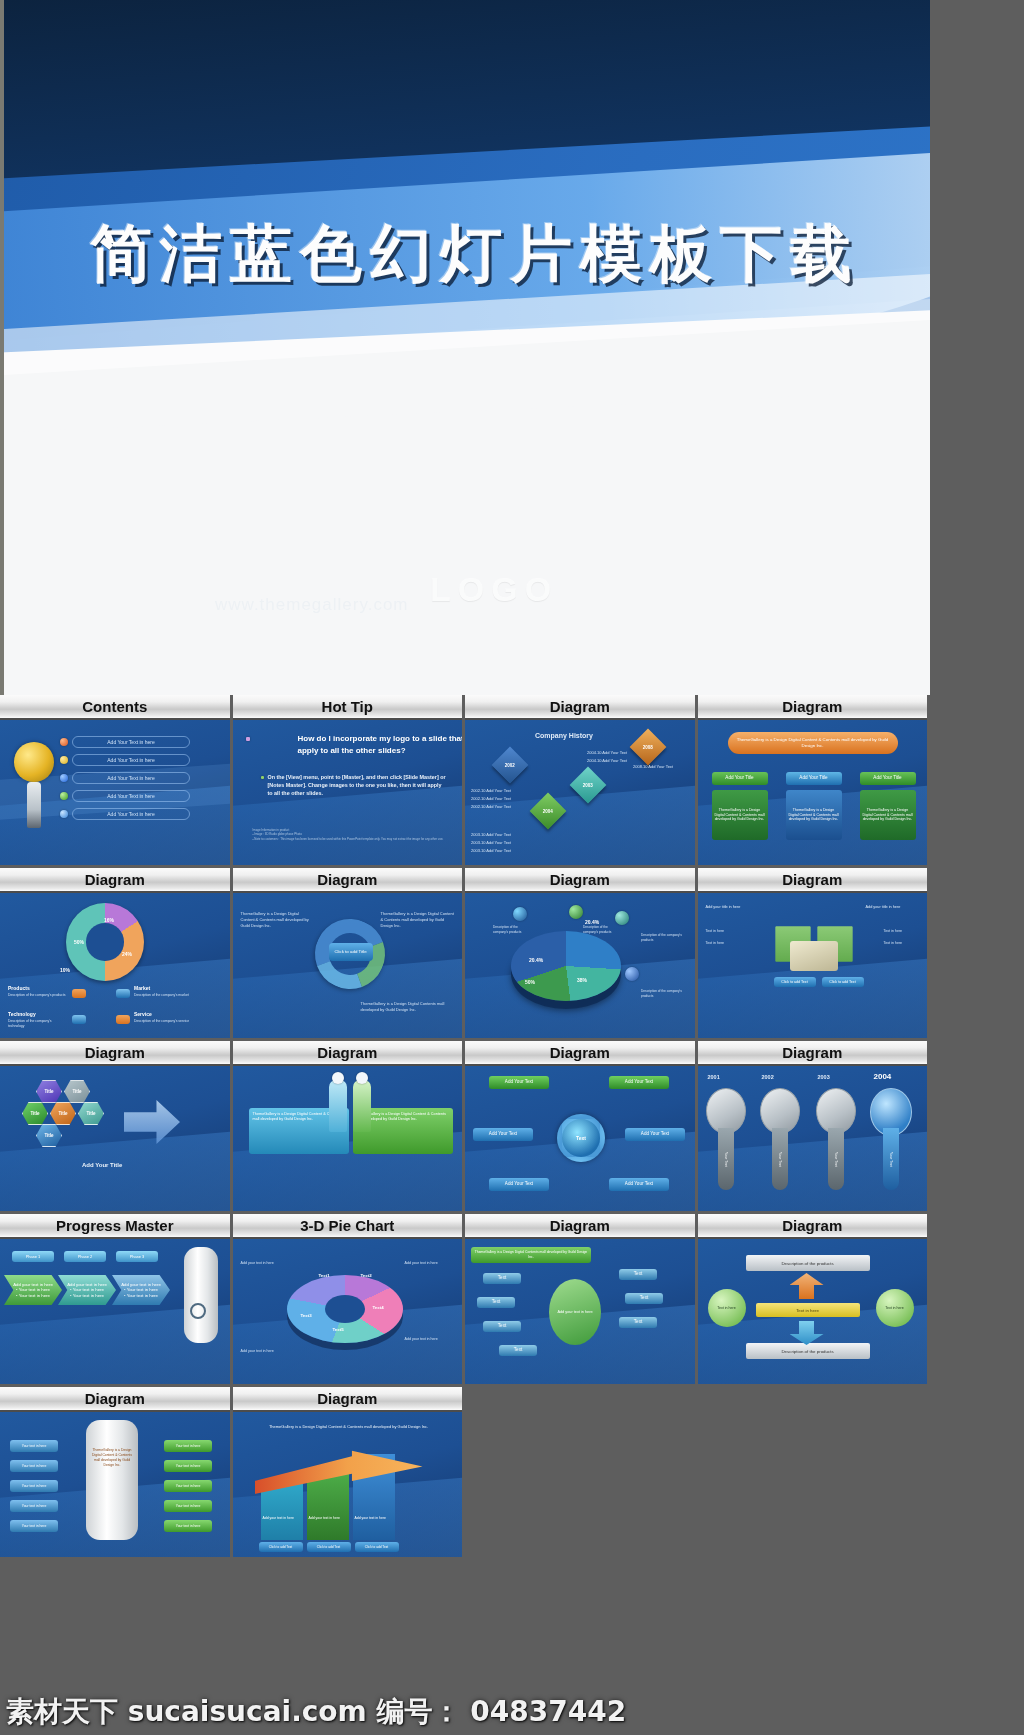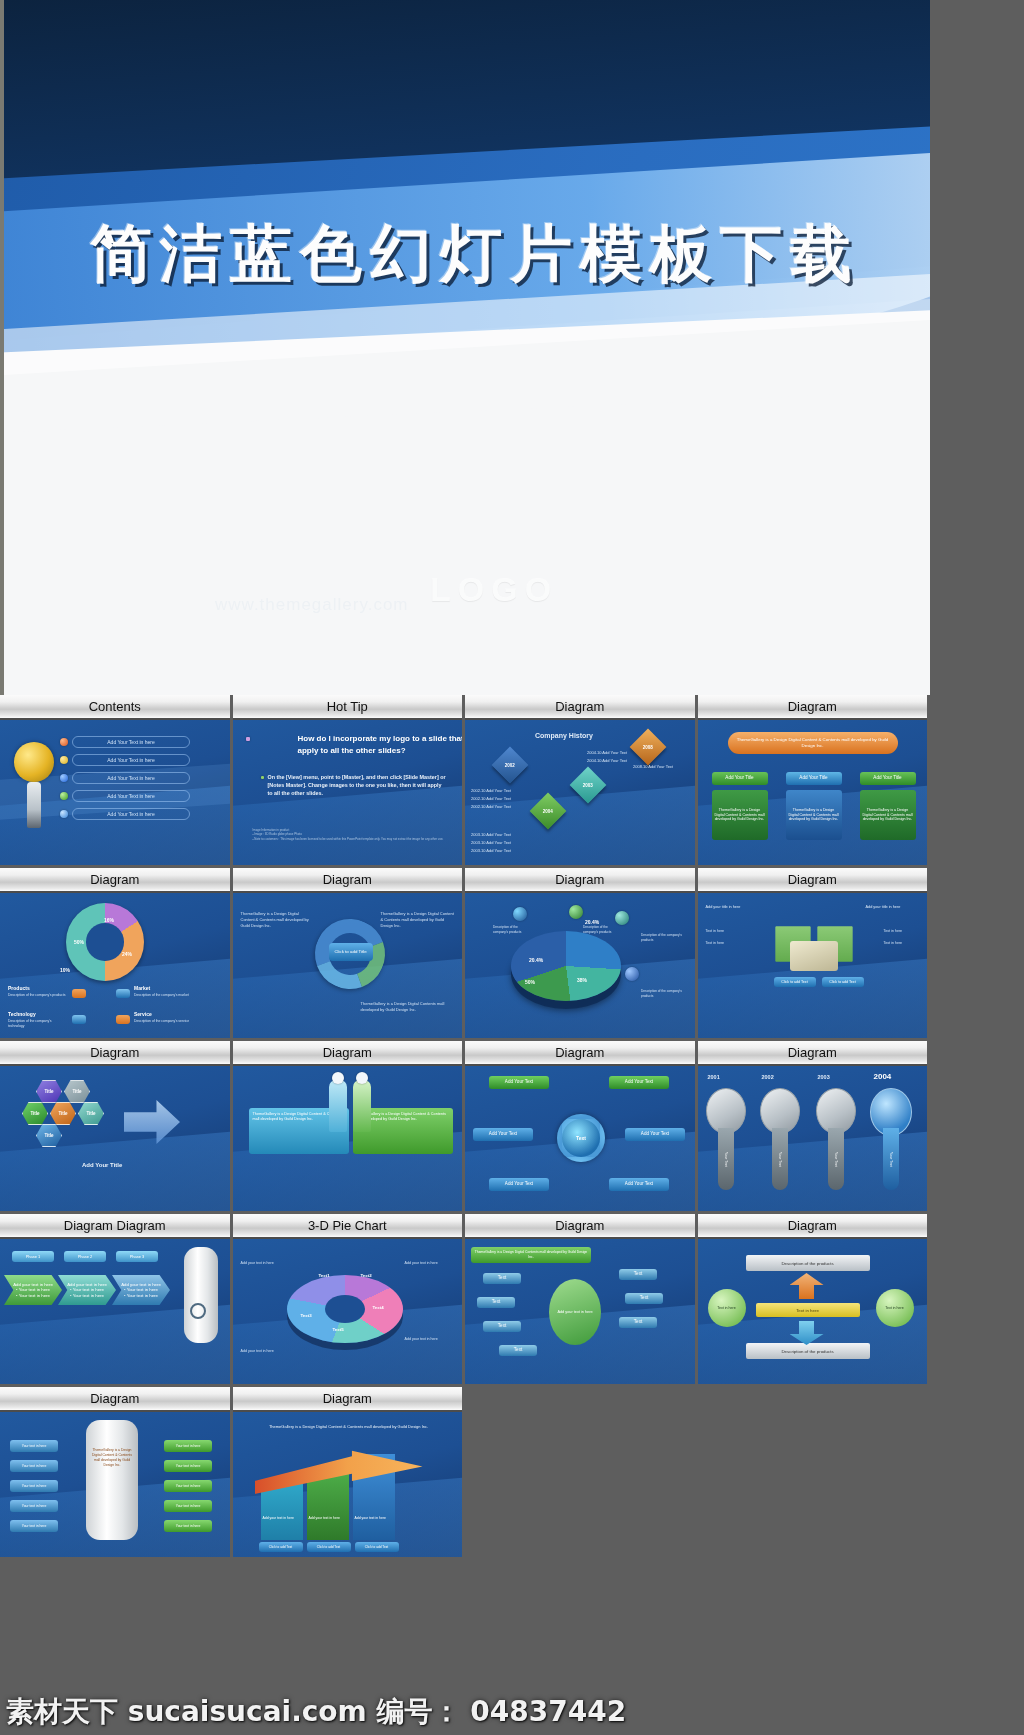--- a/index.html
+++ b/index.html
@@ -38,21 +38,21 @@
     font-size:17px; color:#e9eef3; opacity:.65; letter-spacing:1px; }
 
   
   #grid { position:absolute; left:0; top:695px; width:930px; }
   .grid-row { display:flex; width:930px; }
   .cell { width:232.5px; border:3px solid #5e5e5e; border-top:none; border-left:none; }
   .cell.blank { background:#5e5e5e; border-color:#5e5e5e; }
   .cap { height:25px; background:linear-gradient(180deg,#fbfbfb 0%,#f0f0f0 30%,#c9c9c9 62%,#e8e8e8 88%,#fcfcfc 100%);
     border-bottom:2px solid #4c4c4c;
     display:flex; align-items:center; justify-content:center;
-    font-size:13px; font-weight:normal; color:#111; }
+    font-size:15px; font-weight:bold; color:#111; }
   .thumb { position:relative; height:145px; overflow:hidden;
     background:linear-gradient(165deg,#1b4f96 0%,#1a4display 0%,#1b4f96 40%,#143a72 100%); }
   .thumb { background:linear-gradient(165deg,#21599f 0%,#1d4f93 45%,#133569 100%); }
   .thumb .bg-wave { position:absolute; left:-10%; bottom:-20px; width:130%; height:90px;
     background:linear-gradient(90deg,#2a6ab4,#3f82cd); transform:rotate(-5deg); opacity:.45; }
   .thumb .bg-wave2 { position:absolute; left:-10%; top:35%; width:130%; height:40px;
     background:rgba(120,180,240,.16); transform:rotate(-4deg); }
 
   
   .pill { position:absolute; border-radius:9px; border:1px solid rgba(160,200,245,.55);
@@ -379,21 +379,21 @@
                background:linear-gradient(180deg,#5fb0e8,#1f5fa0);display:flex;align-items:center;justify-content:center;">
             <span style="writing-mode:vertical-rl;font-size:3.6px;color:#fff;">Your Text</span>
           </div>
         </div>
       </div>
     </div>
 
     <div class="grid-row">
 
       <div class="cell">
-        <div class="cap">Diagram Diagram</div>
+        <div class="cap">Progress Master</div>
         <div class="thumb">
           <div class="bg-wave"></div>
           <div class="box" style="left:12px;top:12px;width:42px;height:11px;background:linear-gradient(180deg,#8fd9f7,#3f93c9);font-size:4px;">Phase 1</div>
           <div class="box" style="left:64px;top:12px;width:42px;height:11px;background:linear-gradient(180deg,#8fd9f7,#3f93c9);font-size:4px;">Phase 2</div>
           <div class="box" style="left:116px;top:12px;width:42px;height:11px;background:linear-gradient(180deg,#8fd9f7,#3f93c9);font-size:4px;">Phase 3</div>
           <div class="chev" style="left:4px;top:36px;width:58px;background:linear-gradient(180deg,#8fdc8a,#3f9a3a);white-space:pre-line;">Add your text in here
 • Your text in here
 • Your text in here</div>
           <div class="chev" style="left:58px;top:36px;width:58px;background:linear-gradient(180deg,#8fdcd4,#2f9a90);white-space:pre-line;">Add your text in here
 • Your text in here

